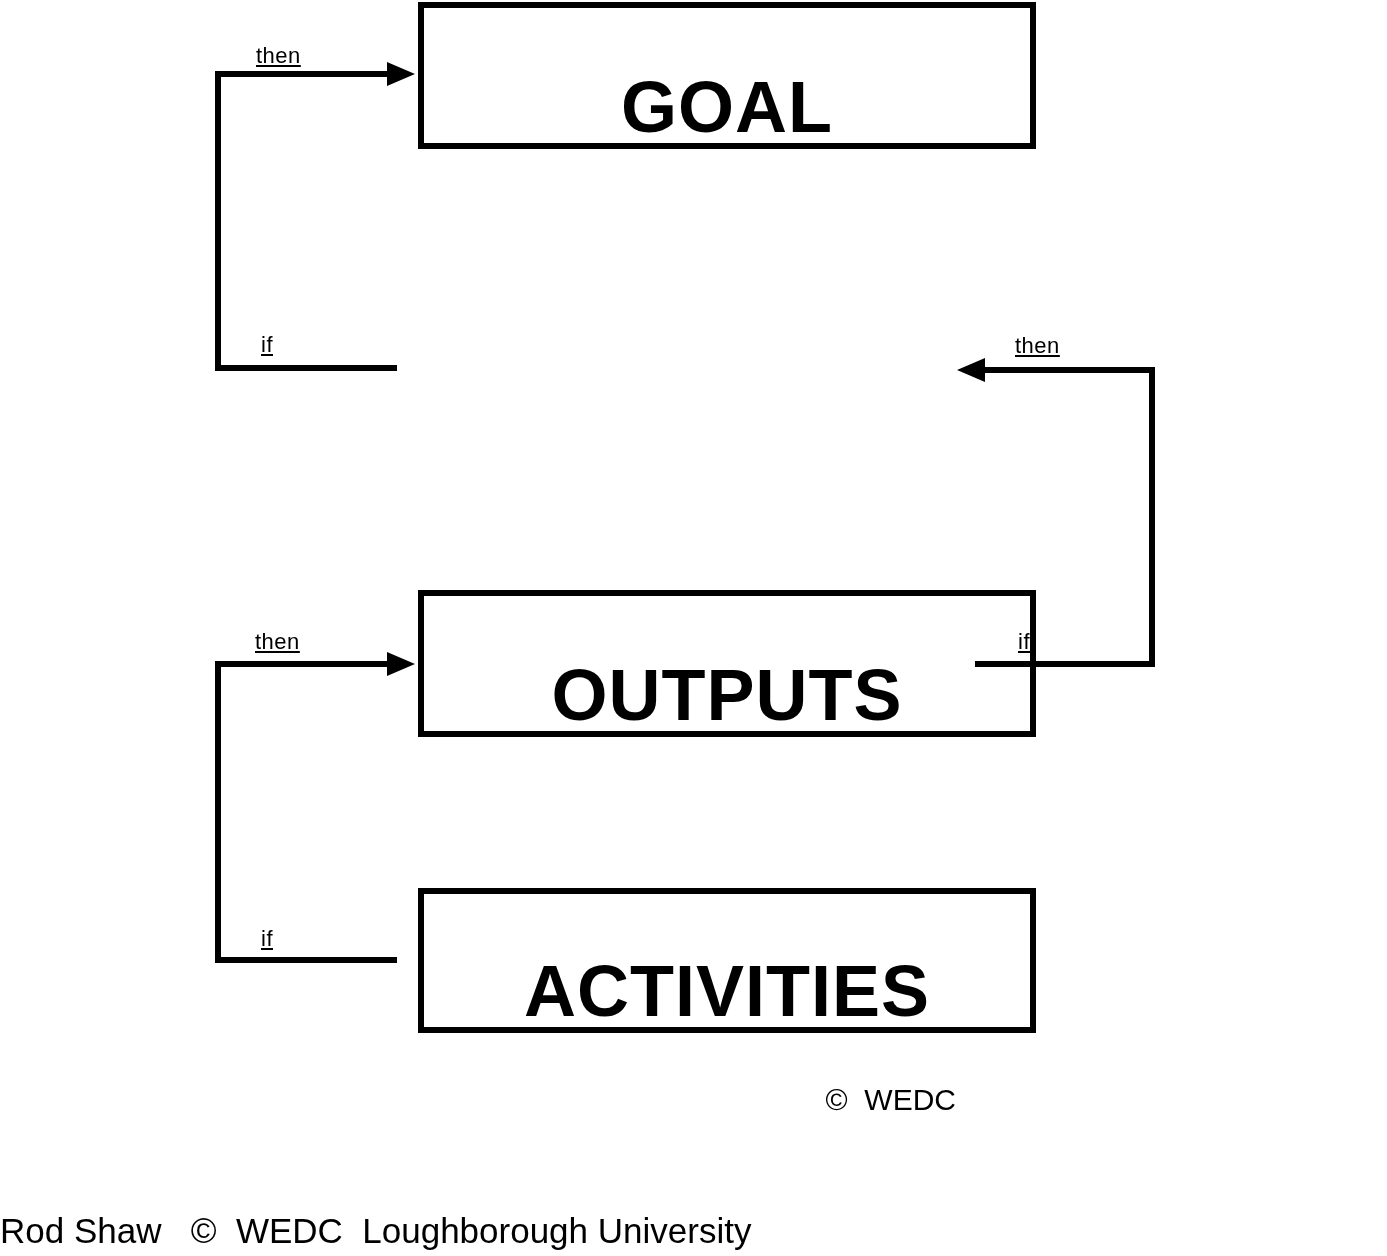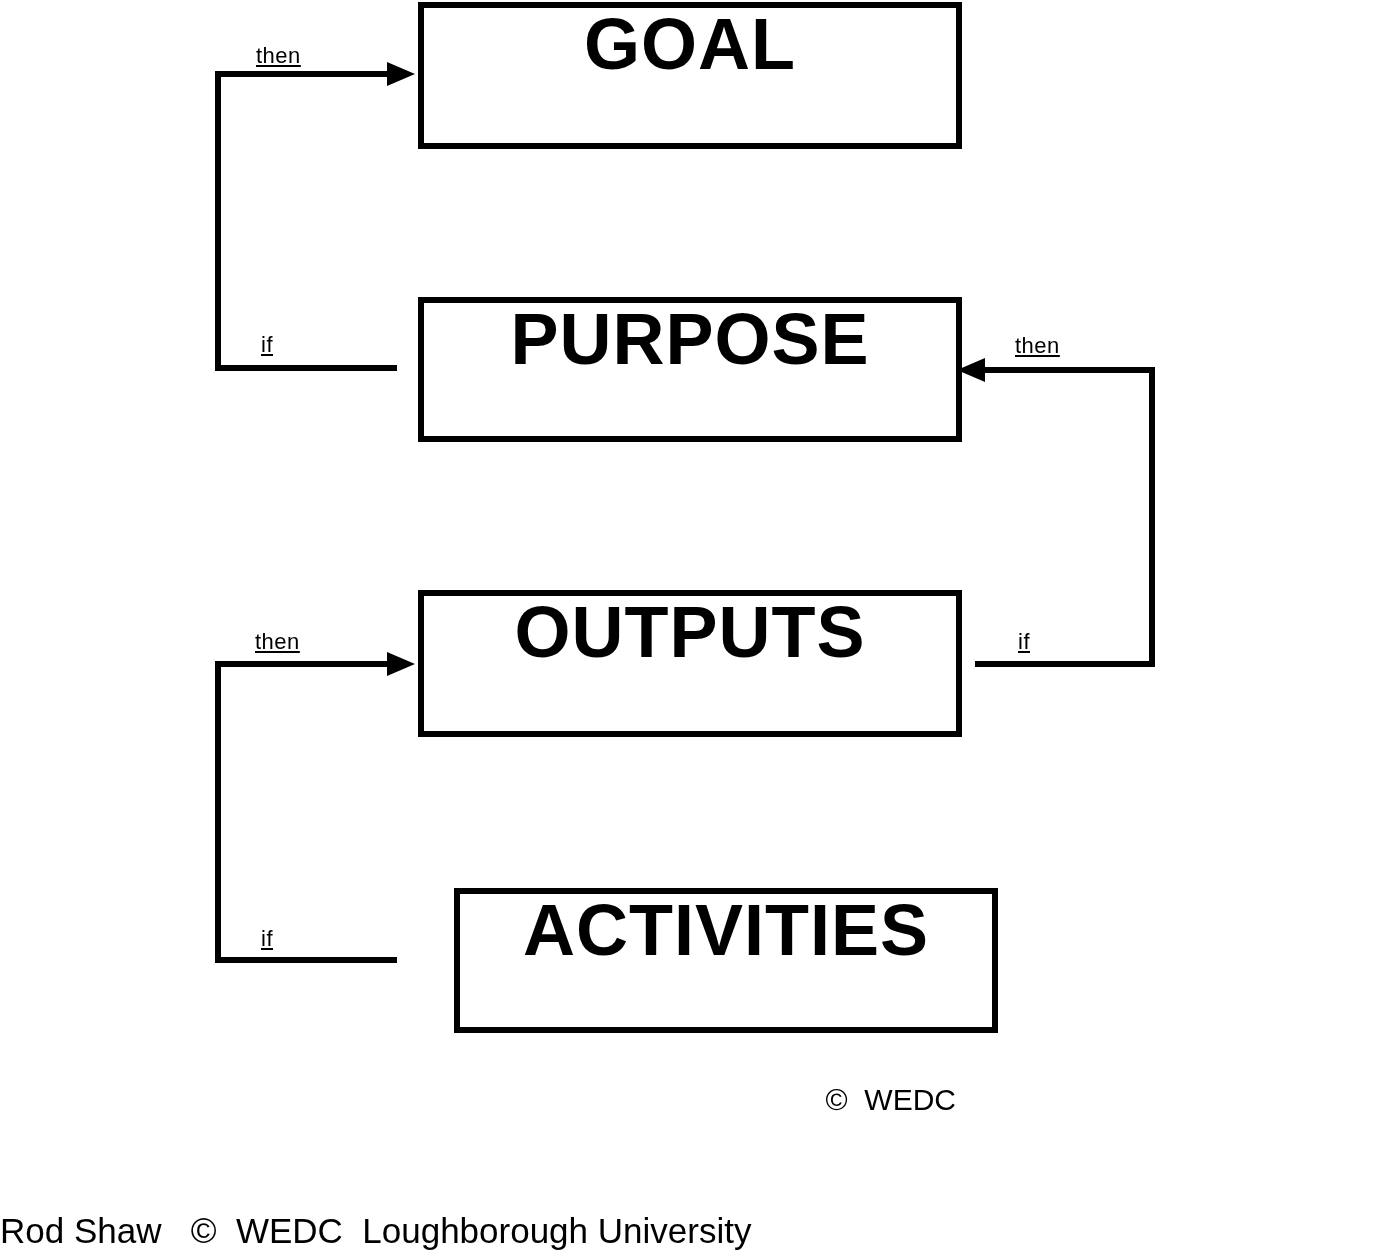--- a/index.html
+++ b/index.html
@@ -10,31 +10,31 @@
     height: 1256px;
     background: #ffffff;
     font-family: "Liberation Sans", sans-serif;
     color: #000000;
     overflow: hidden;
   }
   
   .box {
     position: absolute;
     left: 418px;
-    width: 544px;
+    width: 618px;
     border: 6px solid #000000;
     background: #ffffff;
     display: flex;
-    align-items: flex-start;
+    align-items: flex-end;
     justify-content: center;
   }
   .box-goal       { top: 2px;   height: 147px; }
   .box-purpose    { top: 297px; height: 145px; }
   .box-outputs    { top: 590px; height: 147px; }
-  .box-activities { top: 888px; height: 145px; margin-left: 36px; }
+  .box-activities { top: 888px; height: 145px; }
   .box-label {
     font-size: 72px;
     font-weight: bold;
     letter-spacing: 1px;
     line-height: 1;
   }
   
   .line { position: absolute; background: #000000; }
   
   .a-v    { left: 215px; top: 71px;  width: 6px;   height: 300px; }
@@ -99,23 +99,20 @@
   }
 </style>
 </head>
 <body>
 
 <div class="canvas">
 
   <div class="box box-goal">
     <span class="box-label">GOAL</span>
   </div>
-  <div class="box box-purpose">
-    <span class="box-label">PURPOSE</span>
-  </div>
   <div class="box box-outputs">
     <span class="box-label">OUTPUTS</span>
   </div>
   <div class="box box-activities">
     <span class="box-label">ACTIVITIES</span>
   </div>
 
   <div class="line a-v"></div>
   <div class="line a-then"></div>
   <div class="line a-if"></div>

